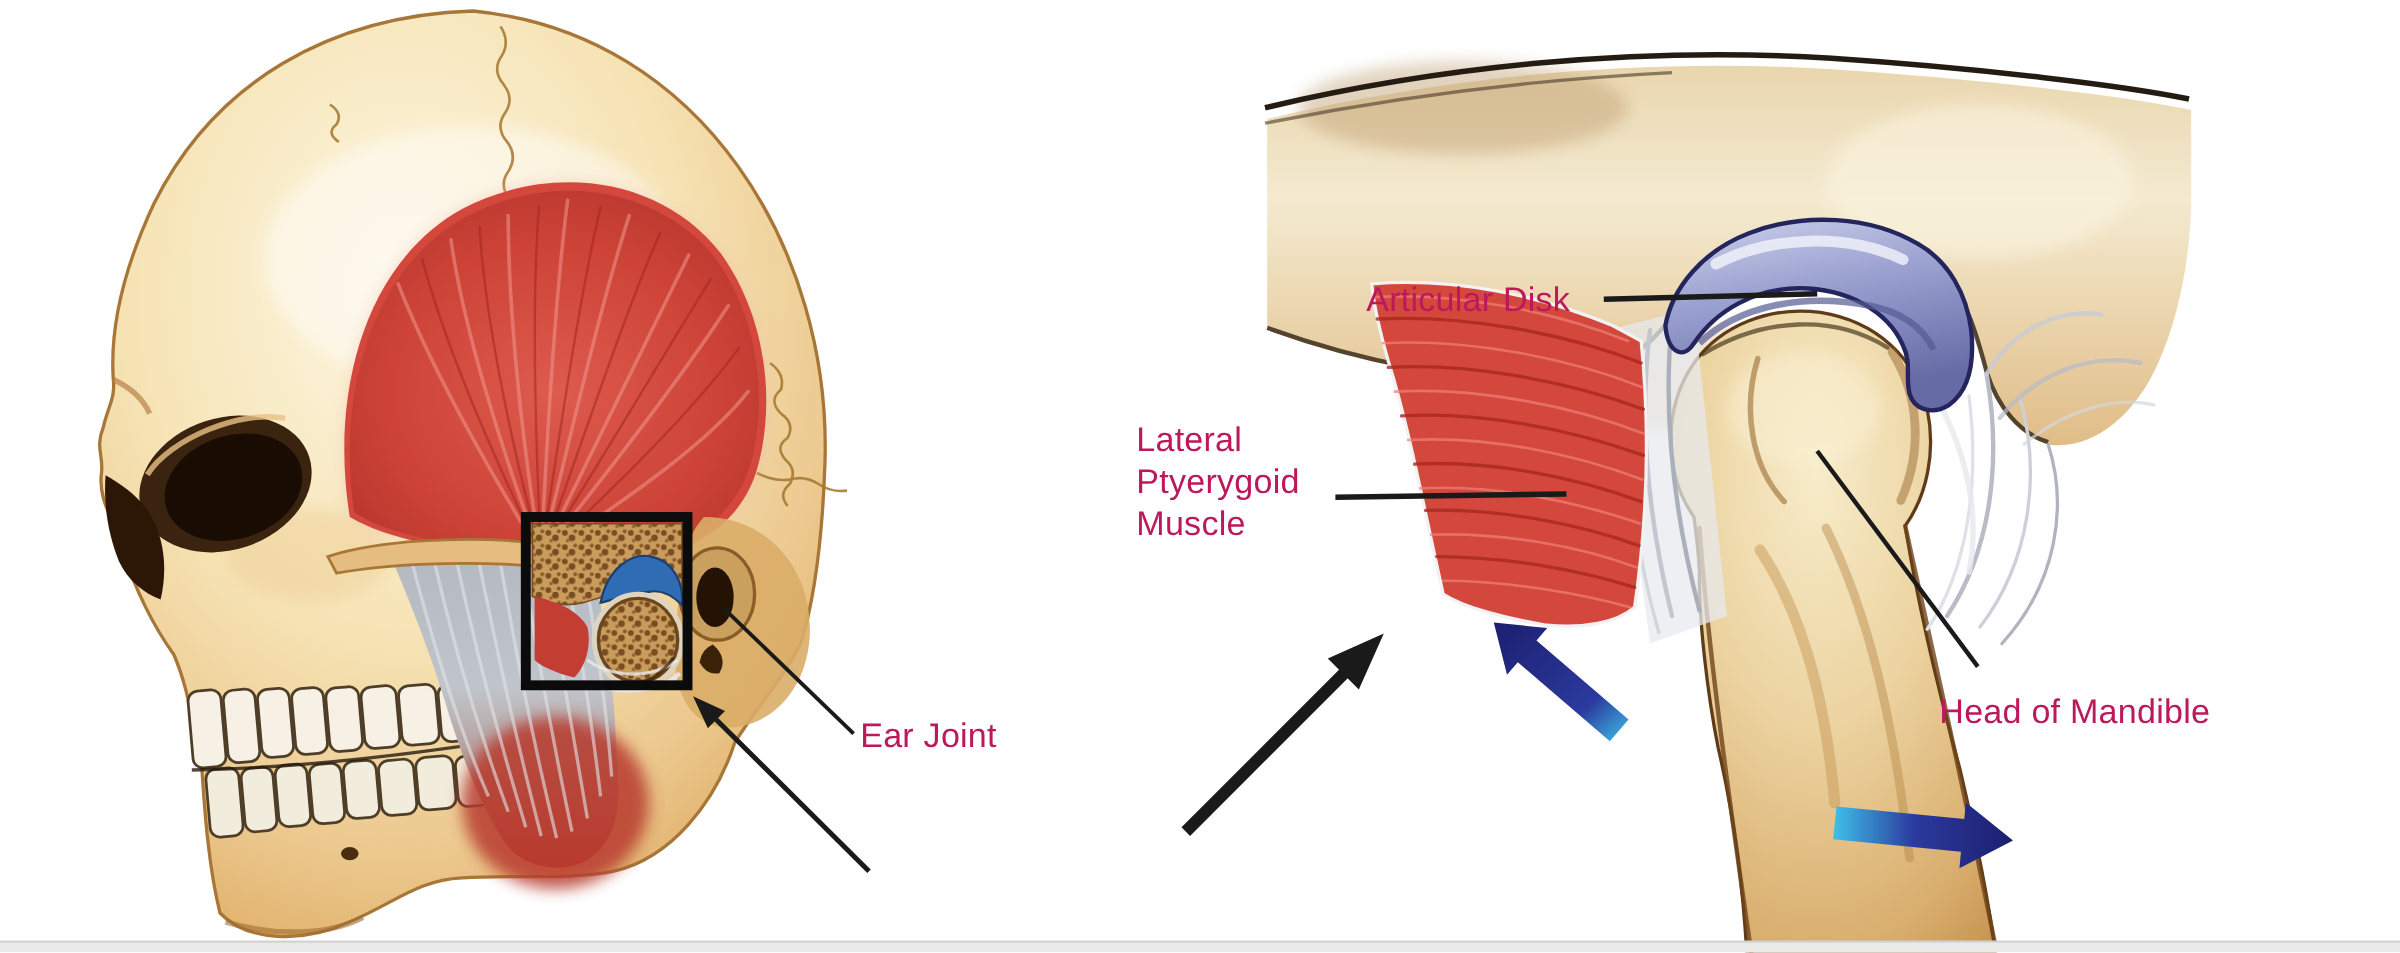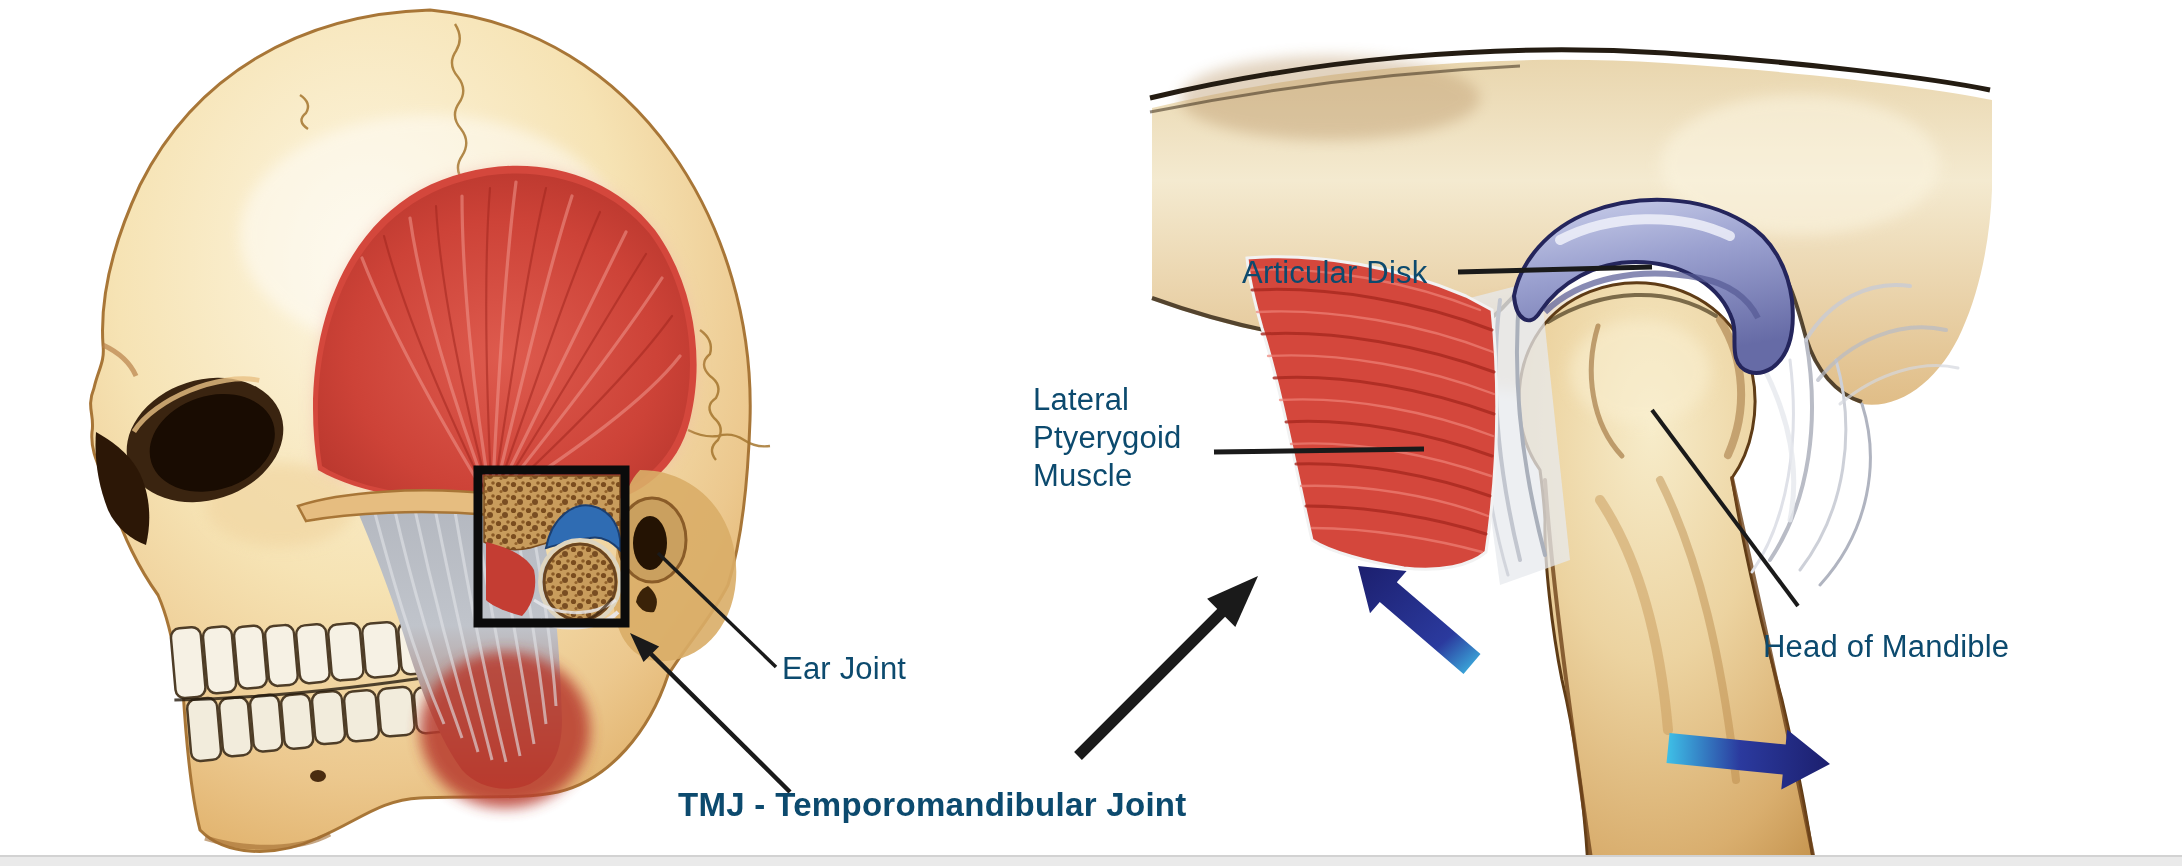--- a/index.html
+++ b/index.html
@@ -1,19 +1,19 @@
 <!DOCTYPE html>
 <html><head>
 <meta charset="utf-8">
 <style>
   html,body{margin:0;padding:0;background:#fff;}
   #stage{position:relative;width:2182px;height:866px;background:#fff;overflow:hidden;
          font-family:"Liberation Sans", sans-serif;}
   #art{position:absolute;left:0;top:0;width:2182px;height:866px;}
-  .lbl{position:absolute;color:#0c4a6e;font-size:31px;line-height:38px;letter-spacing:0.2px;
+  .lbl{position:absolute;color:#be185d;font-size:31px;line-height:38px;letter-spacing:0.2px;
        white-space:pre-line;}
   .lbl.bold{font-weight:bold;font-size:33px;letter-spacing:0.3px;}
 </style>
 </head>
 <body>
 
 <div id="stage">
 
 <svg id="art" viewBox="0 0 2182 866" xmlns="http://www.w3.org/2000/svg">
   <defs>
@@ -320,20 +320,19 @@
     <line x1="1652" y1="410" x2="1798" y2="606" stroke-width="4"></line>
   </g>
 
   <g>
     <rect x="0" y="856" width="2182" height="10" fill="#eaeaea"></rect>
     <line x1="0" y1="856" x2="2182" y2="856" stroke="#d2d2d2" stroke-width="2"></line>
   </g>
 </svg>
 
 <div class="lbl" style="left:782px;top:650px;">Ear Joint</div>
-<div class="lbl bold" style="left:678px;top:786px;">TMJ - Temporomandibular Joint</div>
 <div class="lbl" style="left:1242px;top:254px;">Articular Disk</div>
 <div class="lbl" style="left:1763px;top:628px;">Head of Mandible</div>
 <div class="lbl" style="left:1033px;top:381px;">Lateral
 Ptyerygoid
 Muscle</div>
 
 </div>
 
 </body></html>

